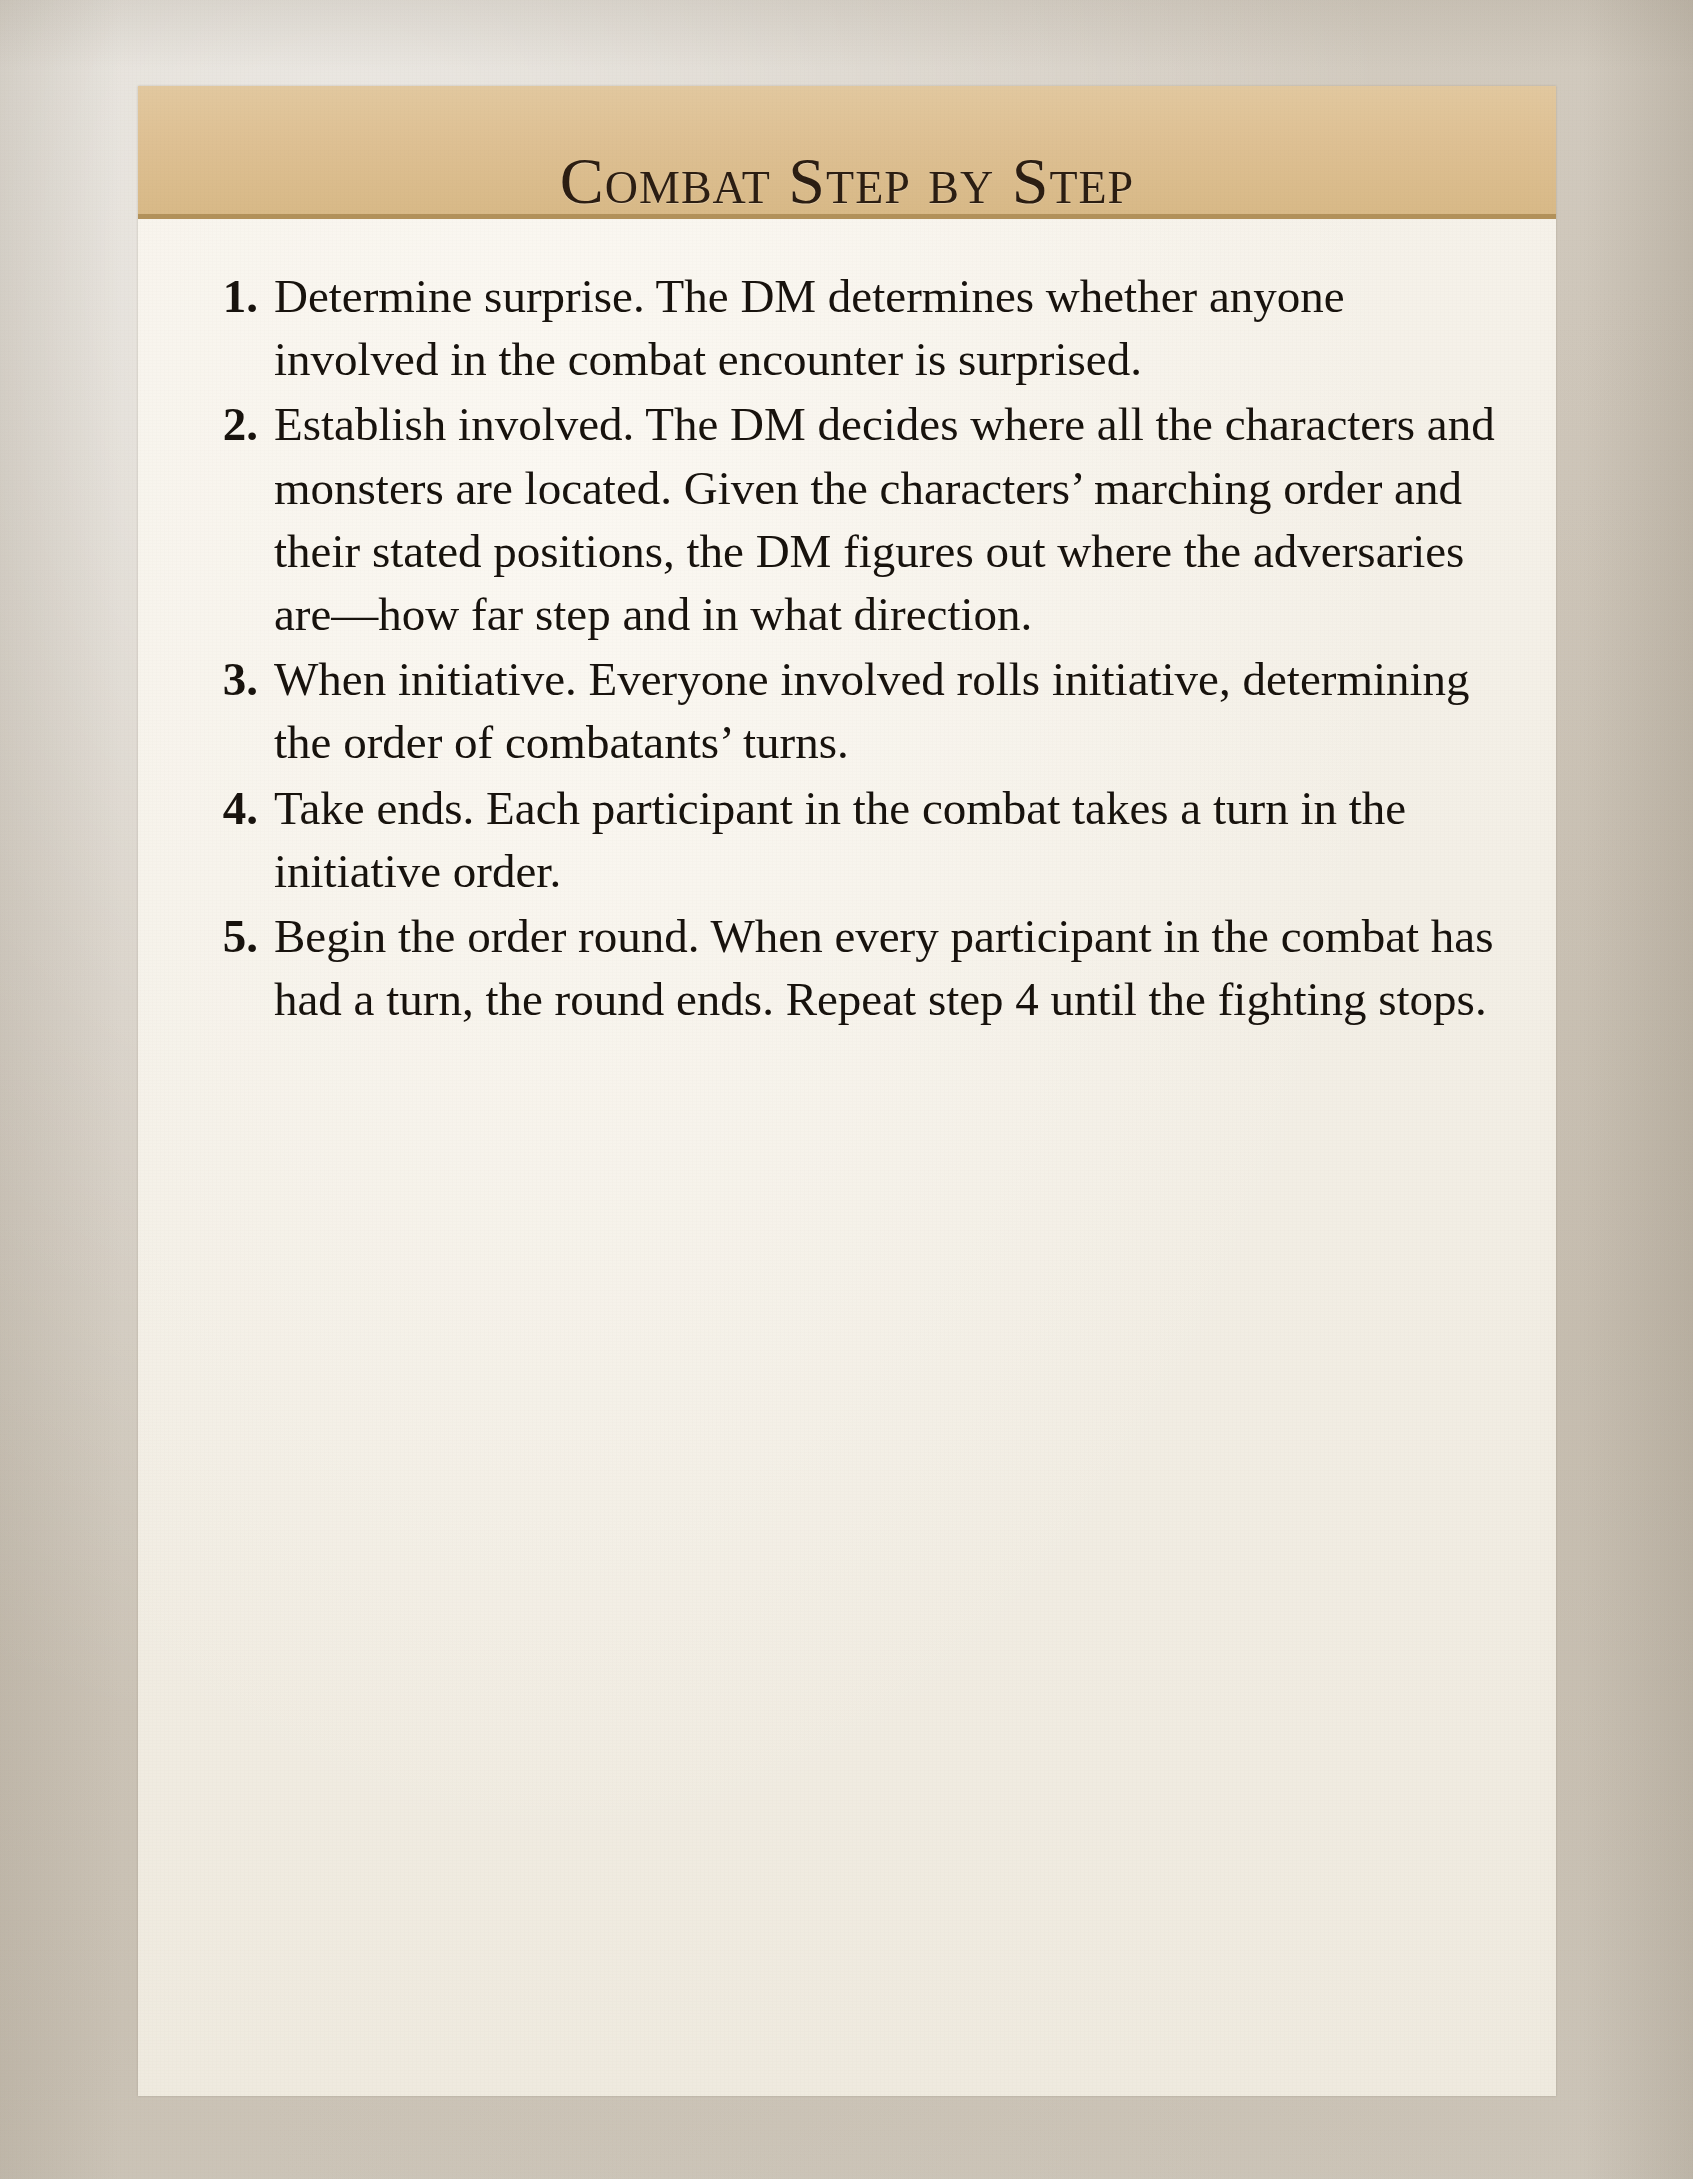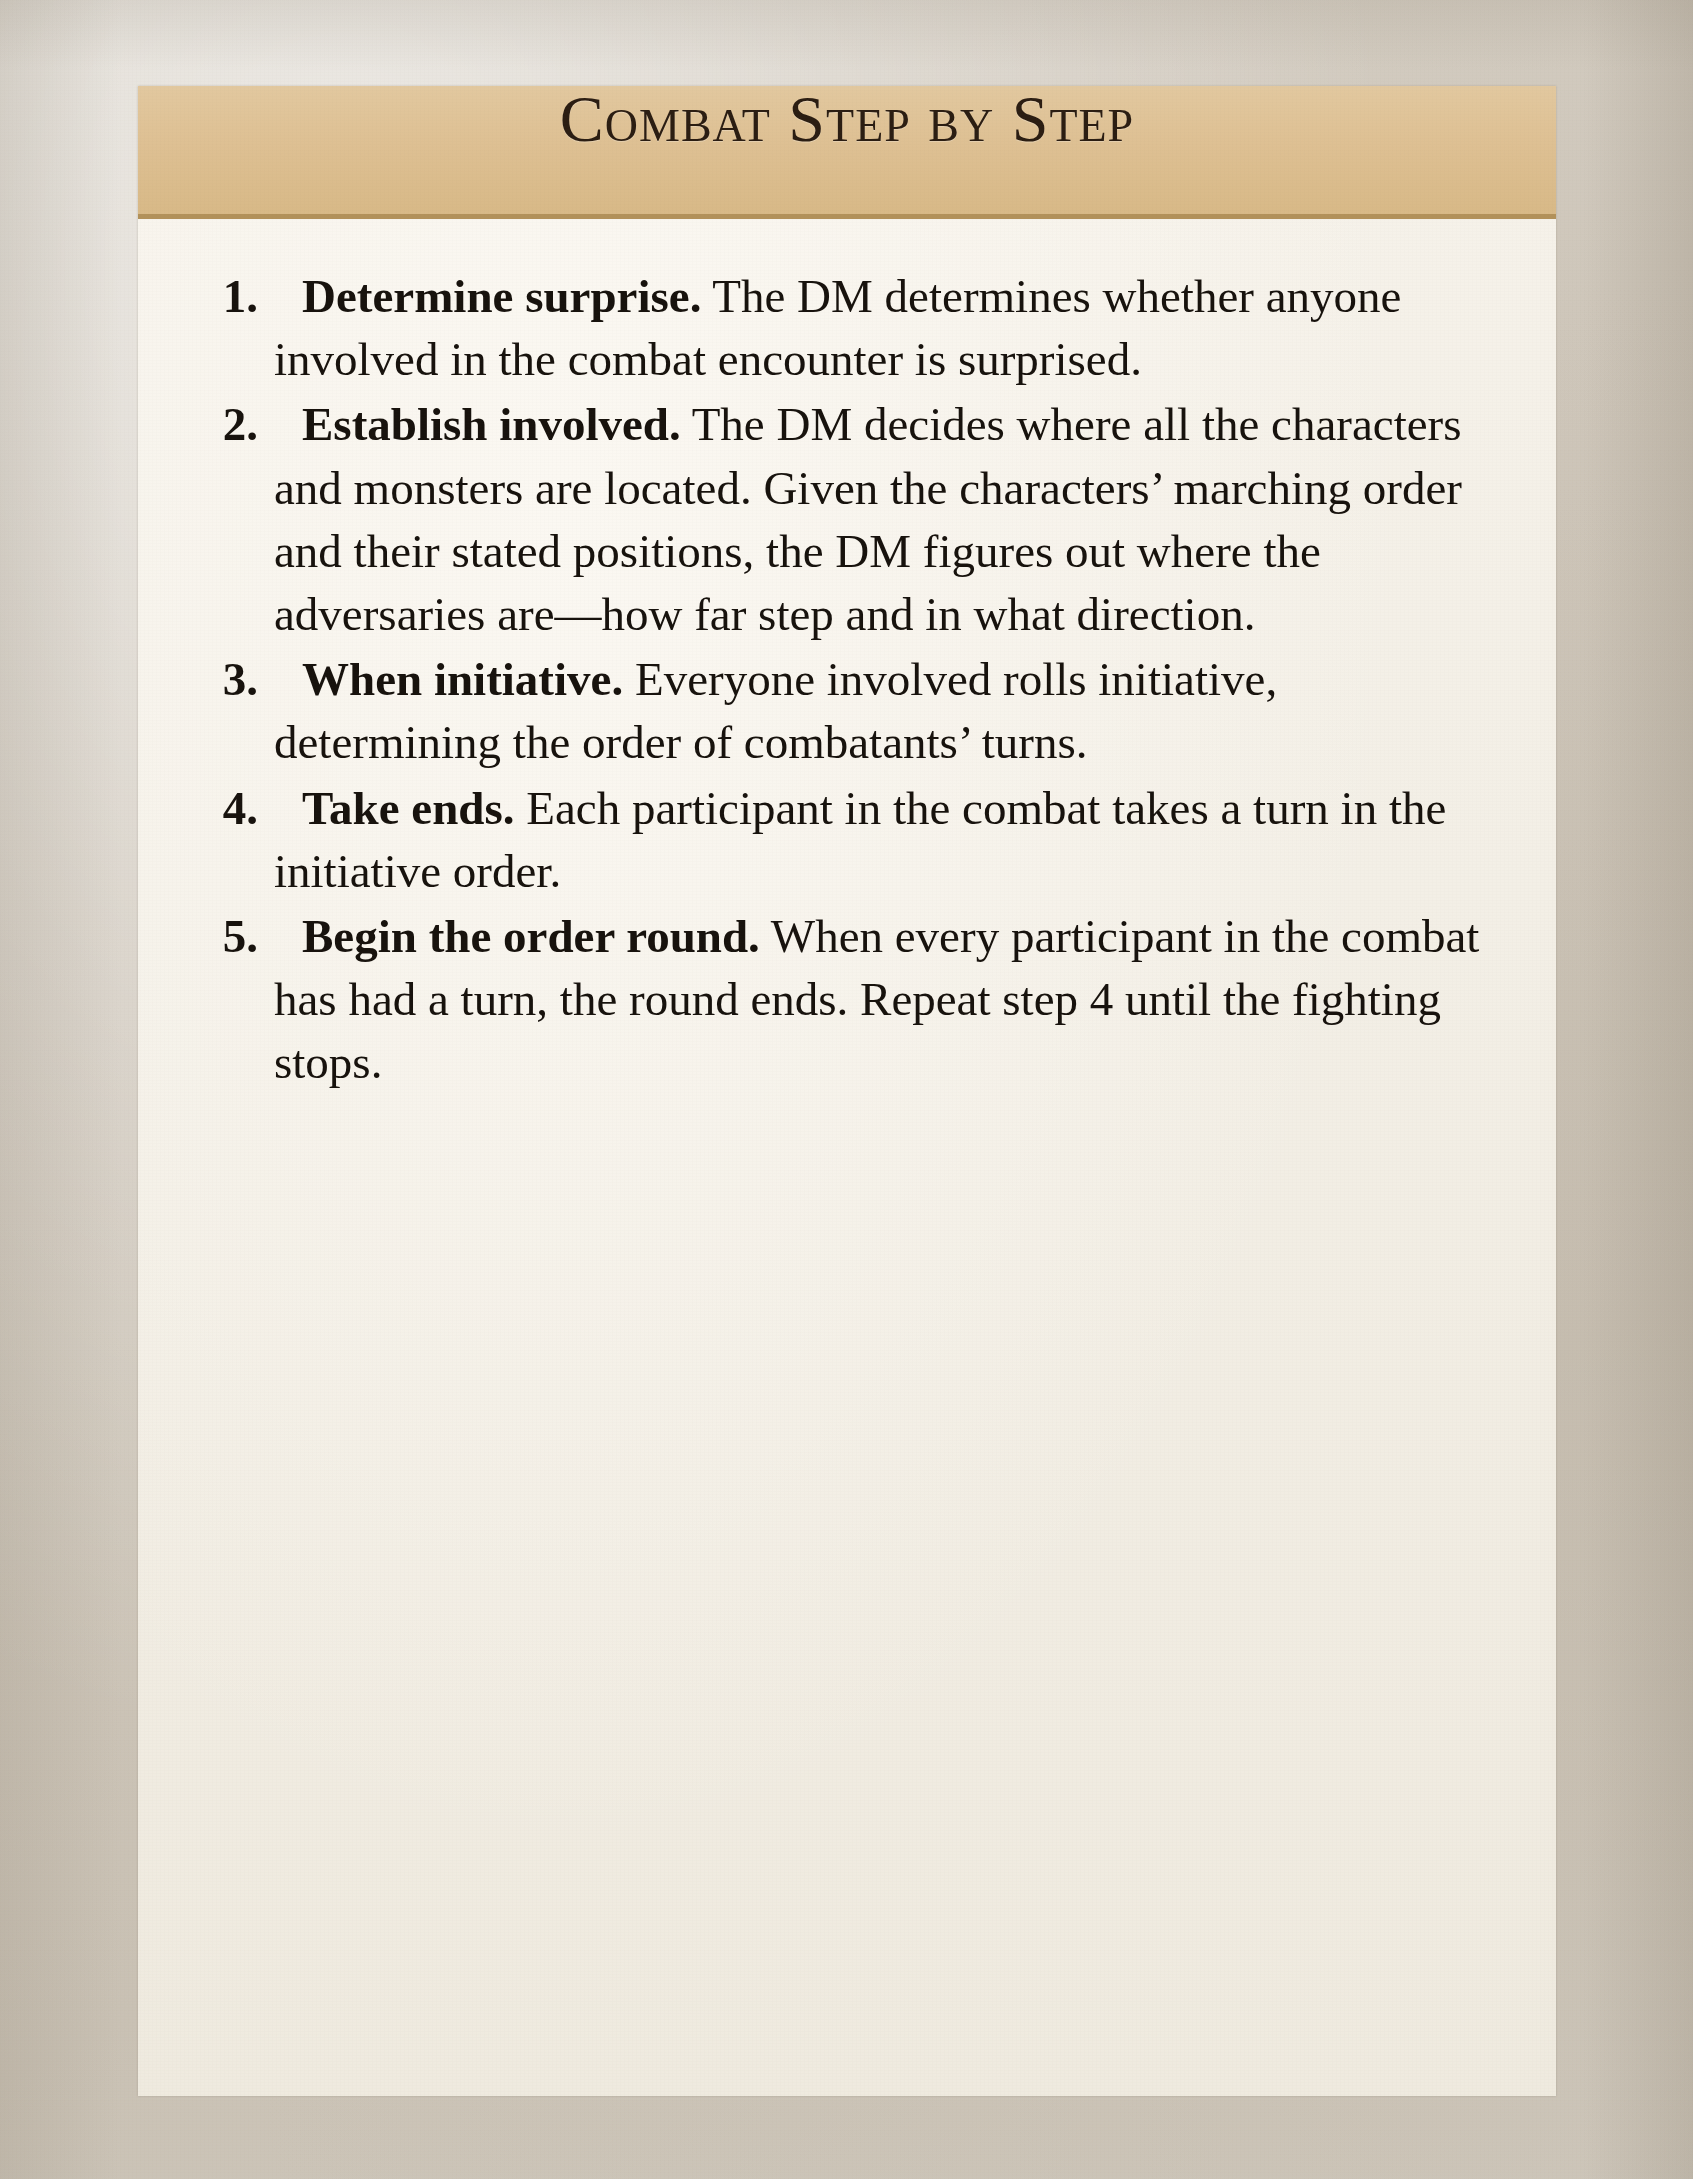--- a/index.html
+++ b/index.html
@@ -46,21 +46,21 @@
       linear-gradient(180deg, #f6f2ea 0%, #f3efe6 40%, #efeadf 100%);
     box-shadow: 0 0 2px rgba(120,110,95,0.35);
   }
 
   .header-band {
     position: relative;
     height: 128px;
     background: linear-gradient(180deg, #e2c89f 0%, #dec093 45%, #d8b987 100%);
     border-bottom: 5px solid #b99a62;
     display: flex;
-    align-items: flex-start;
+    align-items: flex-end;
     justify-content: center;
   }
   .header-band::after {
     content: "";
     position: absolute;
     left: 0; right: 0; bottom: -5px;
     height: 5px;
     background: #b2915a;
   }
   .header-title {
@@ -103,22 +103,21 @@
   .step-text {
     flex: 1 1 auto;
     font-size: 47px;
     line-height: 1.345;
     color: #17120d;
     font-family: "Liberation Serif", serif;
     text-align: left;
     hyphens: auto;
   }
   .step-text b {
-    font-weight: bold;
-    margin-left: 28px;
+    font-weight: normal;
   }
 
   
   .edge-shade-right {
     position: absolute;
     right: 0; top: 0;
     width: 110px; height: 100%;
     background: linear-gradient(90deg, rgba(160,150,135,0) 0%, rgba(150,140,124,0.30) 100%);
     pointer-events: none;
   }

